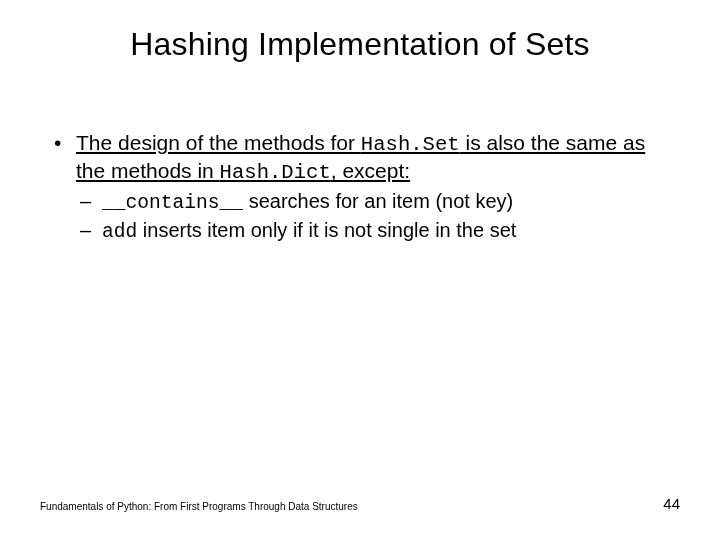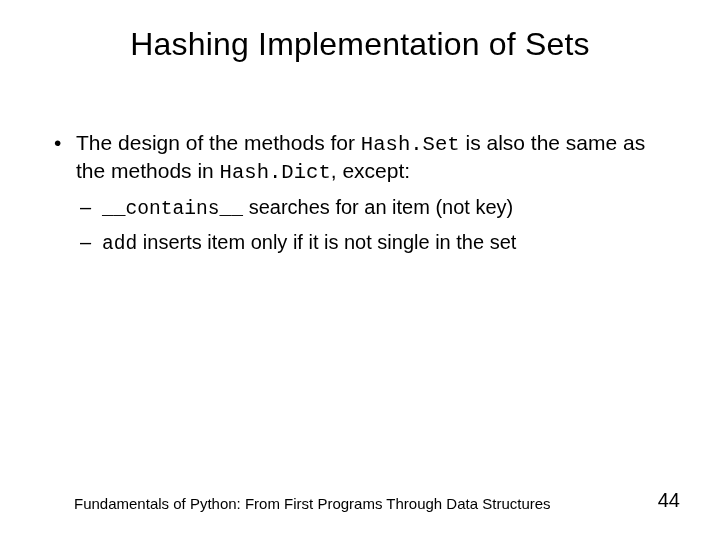--- a/index.html
+++ b/index.html
@@ -32,57 +32,57 @@
     top: 130px;
     left: 54px;
     right: 54px;
     font-size: 21px;
     line-height: 1.28;
   }
   .bullet-l1 {
     position: relative;
     padding-left: 22px;
     margin-bottom: 0;
+    text-decoration: underline;
   }
   .bullet-l1::before {
     content: "•";
     position: absolute;
     left: 0;
     top: 0;
     font-size: 21px;
   }
   .bullet-l2 {
     position: relative;
     padding-left: 22px;
     margin-left: 26px;
-    margin-top: 8px;
+    margin-top: 2px;
     font-size: 20px;
   }
   .bullet-l2::before {
     content: "–";
     position: absolute;
     left: 0;
     top: 0;
   }
   code.mono {
     font-family: "Courier New", Courier, monospace;
     font-size: 0.98em;
   }
   .footer-left {
     position: absolute;
     left: 40px;
     bottom: 28px;
-    font-size: 15px;
-    margin-left: 34px;
+    font-size: 10px;
   }
   .footer-right {
     position: absolute;
     right: 40px;
     bottom: 28px;
-    font-size: 20px;
+    font-size: 15px;
   }
 </style>
 </head>
 <body>
 
 <div class="slide">
 
   <div class="title">Hashing Implementation of Sets</div>
 
   <div class="body">

